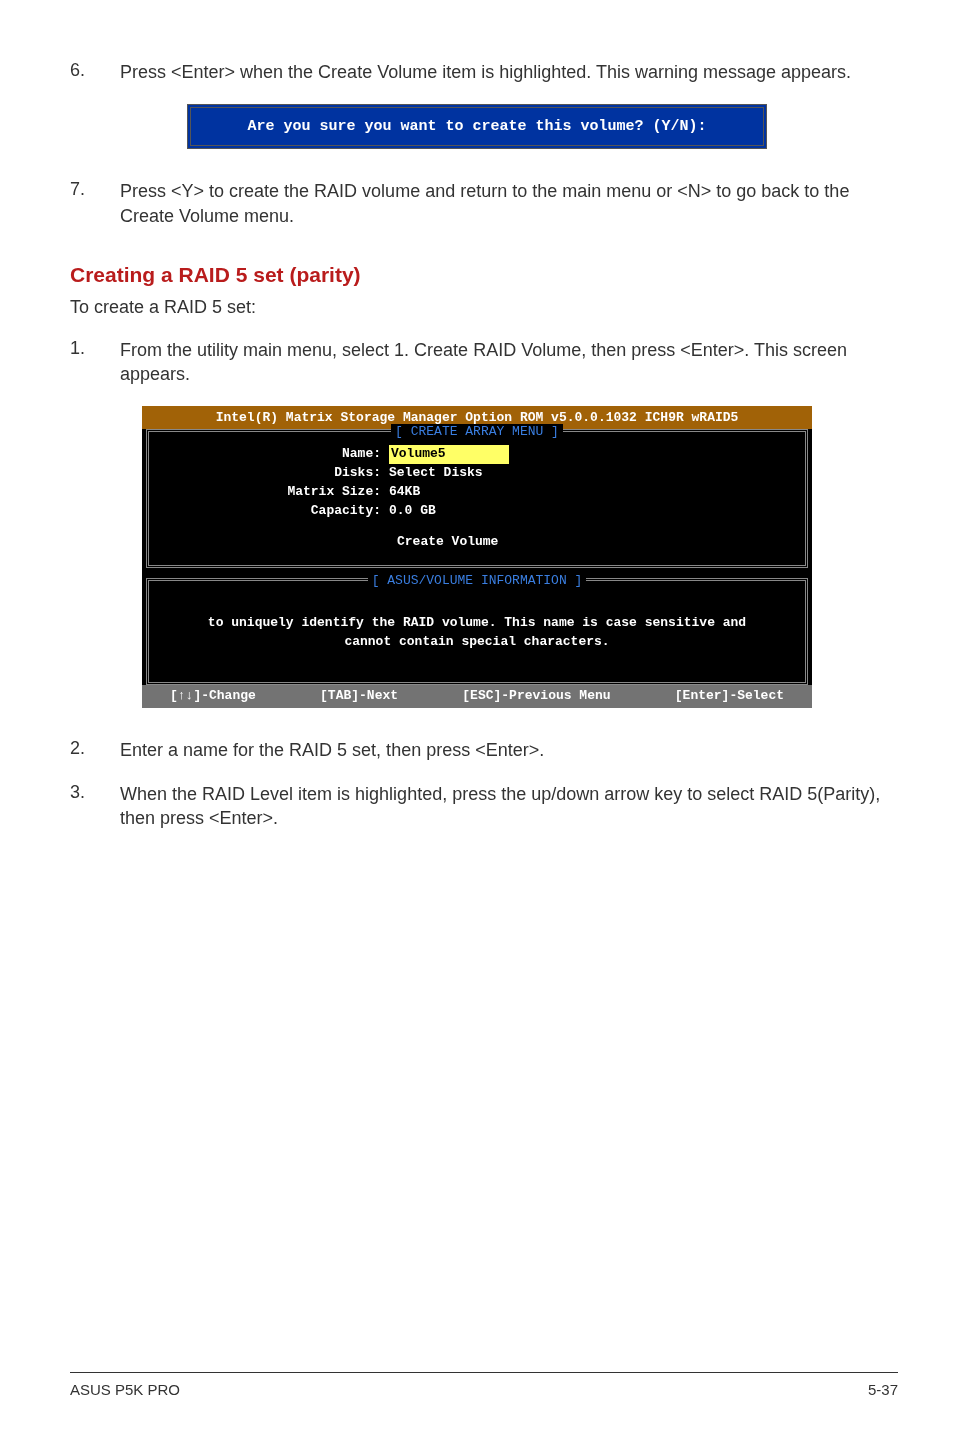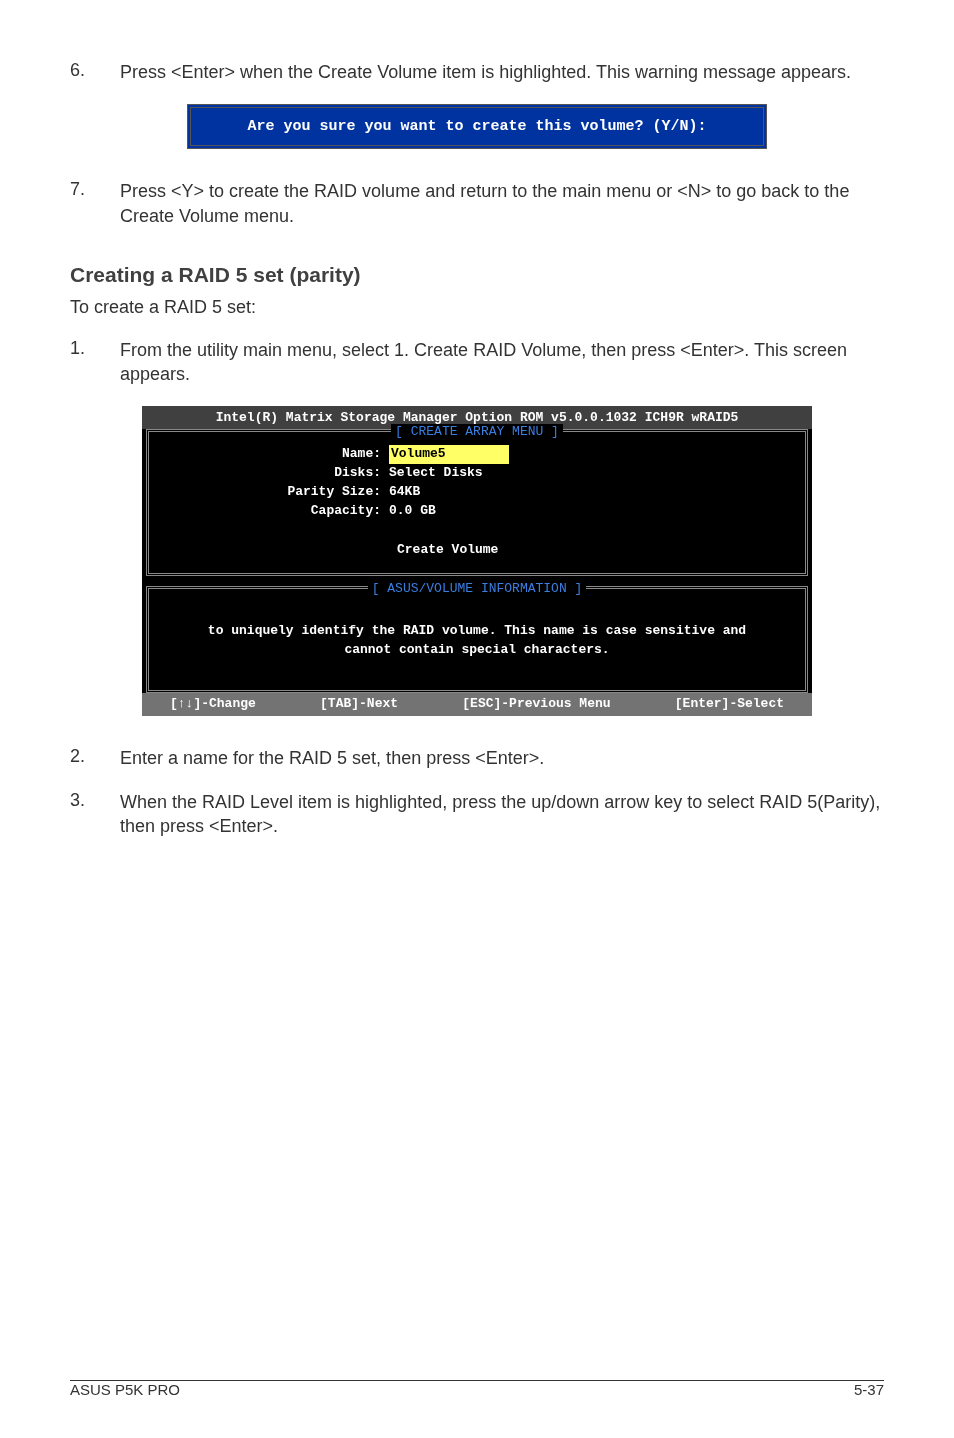--- a/index.html
+++ b/index.html
@@ -47,37 +47,37 @@
     }
     .prompt-text {
       color: #fff;
       font-weight: bold;
     }
     h3.section-heading {
       font-size: 21px;
       font-weight: bold;
       margin-top: 35px;
       margin-bottom: 10px;
-      color: #404040;
+      color: #b91c1c;
     }
     .intro-text {
       margin-bottom: 20px;
     }
     .bios-screen {
       margin: 18px auto 30px auto;
       width: 670px;
       background: #000;
       font-family: 'Courier New', monospace;
       font-size: 13px;
       color: #fff;
       line-height: 1.45;
     }
     .bios-header {
       text-align: center;
-      background: #404040;
+      background: #a16207;
       color: #fff;
       padding: 3px 0 1px 0;
       font-weight: bold;
     }
     .bios-panel {
       border: 3px double #888;
       border-top: 3px double #888;
       margin: 0 4px;
     }
     .panel-title {
@@ -109,21 +109,21 @@
     }
     .highlighted-input {
       background: #ffff66;
       color: #000;
       padding: 0 4px 0 2px;
       display: inline-block;
       width: 120px;
     }
     .create-volume-text {
       text-align: left;
-      margin-top: 20px;
+      margin-top: 12px;
       padding-left: 238px;
       font-weight: bold;
     }
     .info-panel-body {
       padding: 20px 20px 30px 20px;
       text-align: center;
       font-weight: bold;
       margin-top: -6px;
     }
     .bios-footer {
@@ -131,22 +131,23 @@
       display: flex;
       padding: 2px 28px;
       font-weight: bold;
       color: #fff;
       justify-content: space-between;
     }
     .page-footer {
       position: absolute;
       bottom: 40px;
       left: 70px;
-      right: 70px;
+      right: 56px;
       border-top: 1px solid #333;
+      padding-top: 8px;
       display: flex;
       justify-content: space-between;
       font-size: 15px;
     }
     .spacer-panel {
       height: 10px;
     }
   </style>
 </head>
 <body>
@@ -181,21 +182,21 @@
     <div class="panel-body">
       <div class="form-row">
         <div class="form-label">Name:</div>
         <div class="form-value"><span class="highlighted-input">Volume5</span></div>
       </div>
       <div class="form-row">
         <div class="form-label">Disks:</div>
         <div class="form-value">Select Disks</div>
       </div>
       <div class="form-row">
-        <div class="form-label">Parity Size:</div>
+        <div class="form-label">Matrix Size:</div>
         <div class="form-value">64KB</div>
       </div>
       <div class="form-row">
         <div class="form-label">Capacity:</div>
         <div class="form-value">0.0  GB</div>
       </div>
       <div class="create-volume-text">Create Volume</div>
     </div>
   </div>
 

